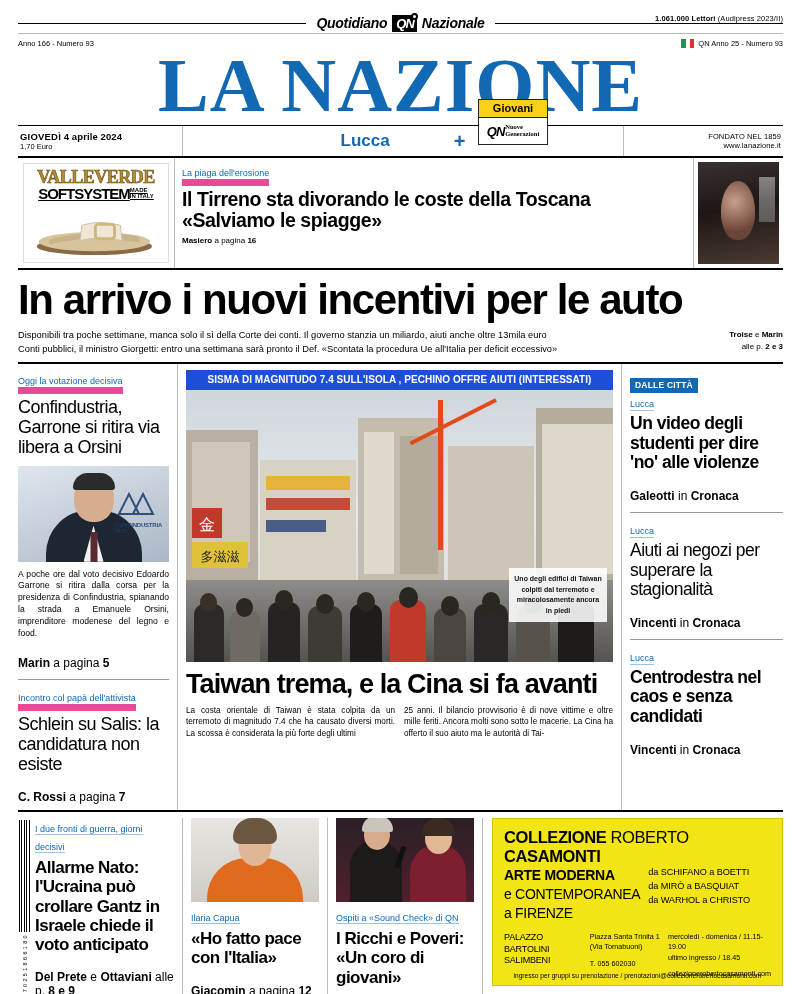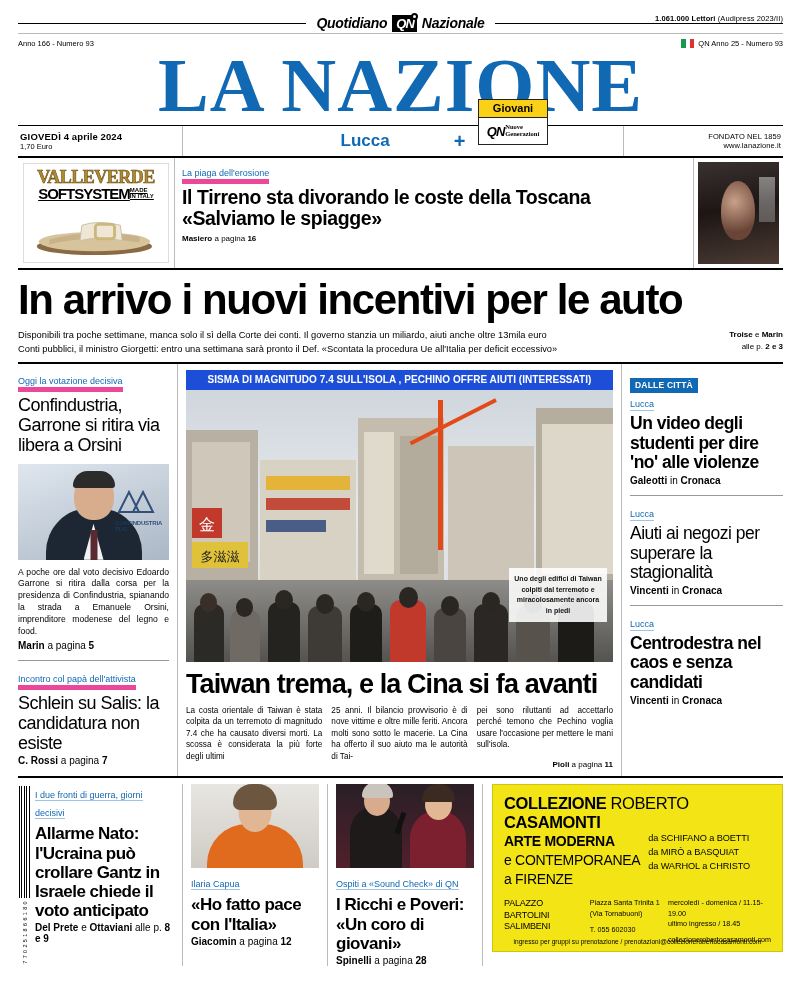--- a/index.html
+++ b/index.html
@@ -63,21 +63,21 @@
   .ad-vv { width:156px; display:flex; align-items:center; justify-content:center; padding:4px 0; }
   .vvbox { width:146px; height:100px; border:1px solid #ddd; background:#fff; position:relative; overflow:hidden; }
   .vvbox .vvname { font-family:"Liberation Serif", serif; font-weight:700; font-size:18px; text-align:center;
       letter-spacing:-.5px; color:#b08a2e; -webkit-text-stroke:.6px #6a4e12; margin-top:3px; }
   .vvbox .vvsub { display:flex; align-items:flex-start; justify-content:center; gap:0; margin-top:-3px;text-decoration:underline; }
   .vvbox .vvsub .s1 { font-size:15px; font-weight:700; letter-spacing:-1px; }
   .vvbox .vvsub .s2 { font-size:6px; font-weight:700; line-height:1; text-align:left; padding-top:2px; }
   .shoe { position:absolute; left:8px; right:8px; bottom:6px; height:48px; }
 
   .t-art { flex:1; border-left:1px solid #bbb; }
-  .kicker { color:#1168b3; font-size:9px; border-bottom:5px solid #ec4899; display:inline-block; padding-bottom:1px; margin-bottom:3px;text-align:right; }
+  .kicker { color:#1168b3; font-size:9px; border-bottom:7px solid #ec4899; display:inline-block; padding-bottom:1px; margin-bottom:3px;text-align:right; }
   .t-head { font-weight:700; font-size:19.5px; line-height:1.08; letter-spacing:-.4px; }
   .byline { font-size:8px; margin-top:5px; }
   .byline b { font-weight:700; }
   .t-photo { width:90px; border-left:1px solid #bbb; padding:4px 4px; }
   .photo-dark { width:100%; height:100%; background:linear-gradient(170deg,#3a3230 0%,#1d1614 45%,#4b3b33 100%); position:relative; overflow:hidden; }
   .photo-dark::after{ content:""; position:absolute; left:28%; top:18%; width:42%; height:58%; border-radius:50% 50% 45% 45%; background:radial-gradient(circle at 40% 35%, #c8a08a, #6a4436 70%); }
   .photo-dark::before{ content:""; position:absolute; right:4px; top:14%; width:16px; height:44%; background:linear-gradient(#cfcfcf,#8a8a8a); opacity:.55; }
   .t-art2 { width:155px; border-left:1px solid #bbb; }
 
   
@@ -123,21 +123,21 @@
   .tcols { display:flex; gap:9px; margin-top:6px; }
   .tcols .tc { flex:1; font-size:8.2px; line-height:1.42; text-align:justify; }
   .tcols .tc .ref { text-align:right; margin-top:8px; font-size:8px; }
   .tcols .tc .ref b { font-weight:700; }
 
   
   .flag-dc { display:inline-block; background:#1168b3; color:#fff; font-size:8.5px; font-weight:700; padding:2px 5px 3px; letter-spacing:.2px; }
   .kick-sm { color:#1168b3; font-size:9px; border-bottom:1px solid #9dc3e6; display:inline-block; padding-bottom:1px; margin:6px 0 3px; }
   .hd-r { font-weight:700; font-size:17.5px; line-height:1.12; letter-spacing:-.5px; }
   .hd-r.light { font-weight:400; }
-  .credit { font-size:10px; margin-top:2px; }
+  .credit { font-size:12px; margin-top:16px; }
   .credit b { font-weight:700; }
 
   
   .bottom { display:flex; padding-top:6px; }
   .barcode { width:13px; display:flex; flex-direction:column; align-items:center; padding-top:2px; }
   .bc-bars { width:11px; height:112px; background:repeating-linear-gradient(90deg,#000 0 1px,#fff 1px 2px,#000 2px 3.5px,#fff 3.5px 5px); }
   .bc-num { font-size:5.5px; writing-mode:vertical-rl; transform:rotate(180deg); margin-top:3px; letter-spacing:.4px; }
   .b-col1 { width:152px; padding:0 8px 0 4px; border-right:1px solid #bbb; }
   .b-col2 { width:145px; padding:0 8px; border-right:1px solid #bbb; }
   .b-col3 { width:155px; padding:0 8px; border-right:1px solid #bbb; }
@@ -367,26 +367,20 @@
           <div class="person" style="left:372px;width:36px;height:60px;background:#1d1b18;"></div>
           <div class="ph" style="left:381px;bottom:52px;width:19px;height:21px;"></div>
         </div>
         <div class="cap">Uno degli edifici di Taiwan colpiti dal terremoto e miracolosamente ancora in piedi</div>
       </div>
 
       <div class="taiwan-head">Taiwan trema, e la Cina si fa avanti</div>
       <div class="tcols">
         <div class="tc">La costa orientale di Taiwan è stata colpita da un terremoto di magnitudo 7.4 che ha causato diversi morti. La scossa è considerata la più forte degli ultimi</div>
         <div class="tc">25 anni. Il bilancio provvisorio è di nove vittime e oltre mille feriti. Ancora molti sono sotto le macerie. La Cina ha offerto il suo aiuto ma le autorità di Tai-</div>
-        <div class="tc">
-          <span>pei sono riluttanti ad accettarlo perché temono che Pechino voglia usare l'occasione per mettere le mani sull'isola.</span>
-          <div class="ref">
-            <b>Pioli</b><span> a pagina </span><b>11</b>
-          </div>
-        </div>
       </div>
     </div>
 
     <div class="col-right">
       <div class="flag-dc">DALLE CITTÀ</div>
 
       <div>
         <div><span class="kick-sm">Lucca</span></div>
         <div class="hd-r">Un video degli studenti per dire 'no' alle violenze</div>
         <div class="credit">

